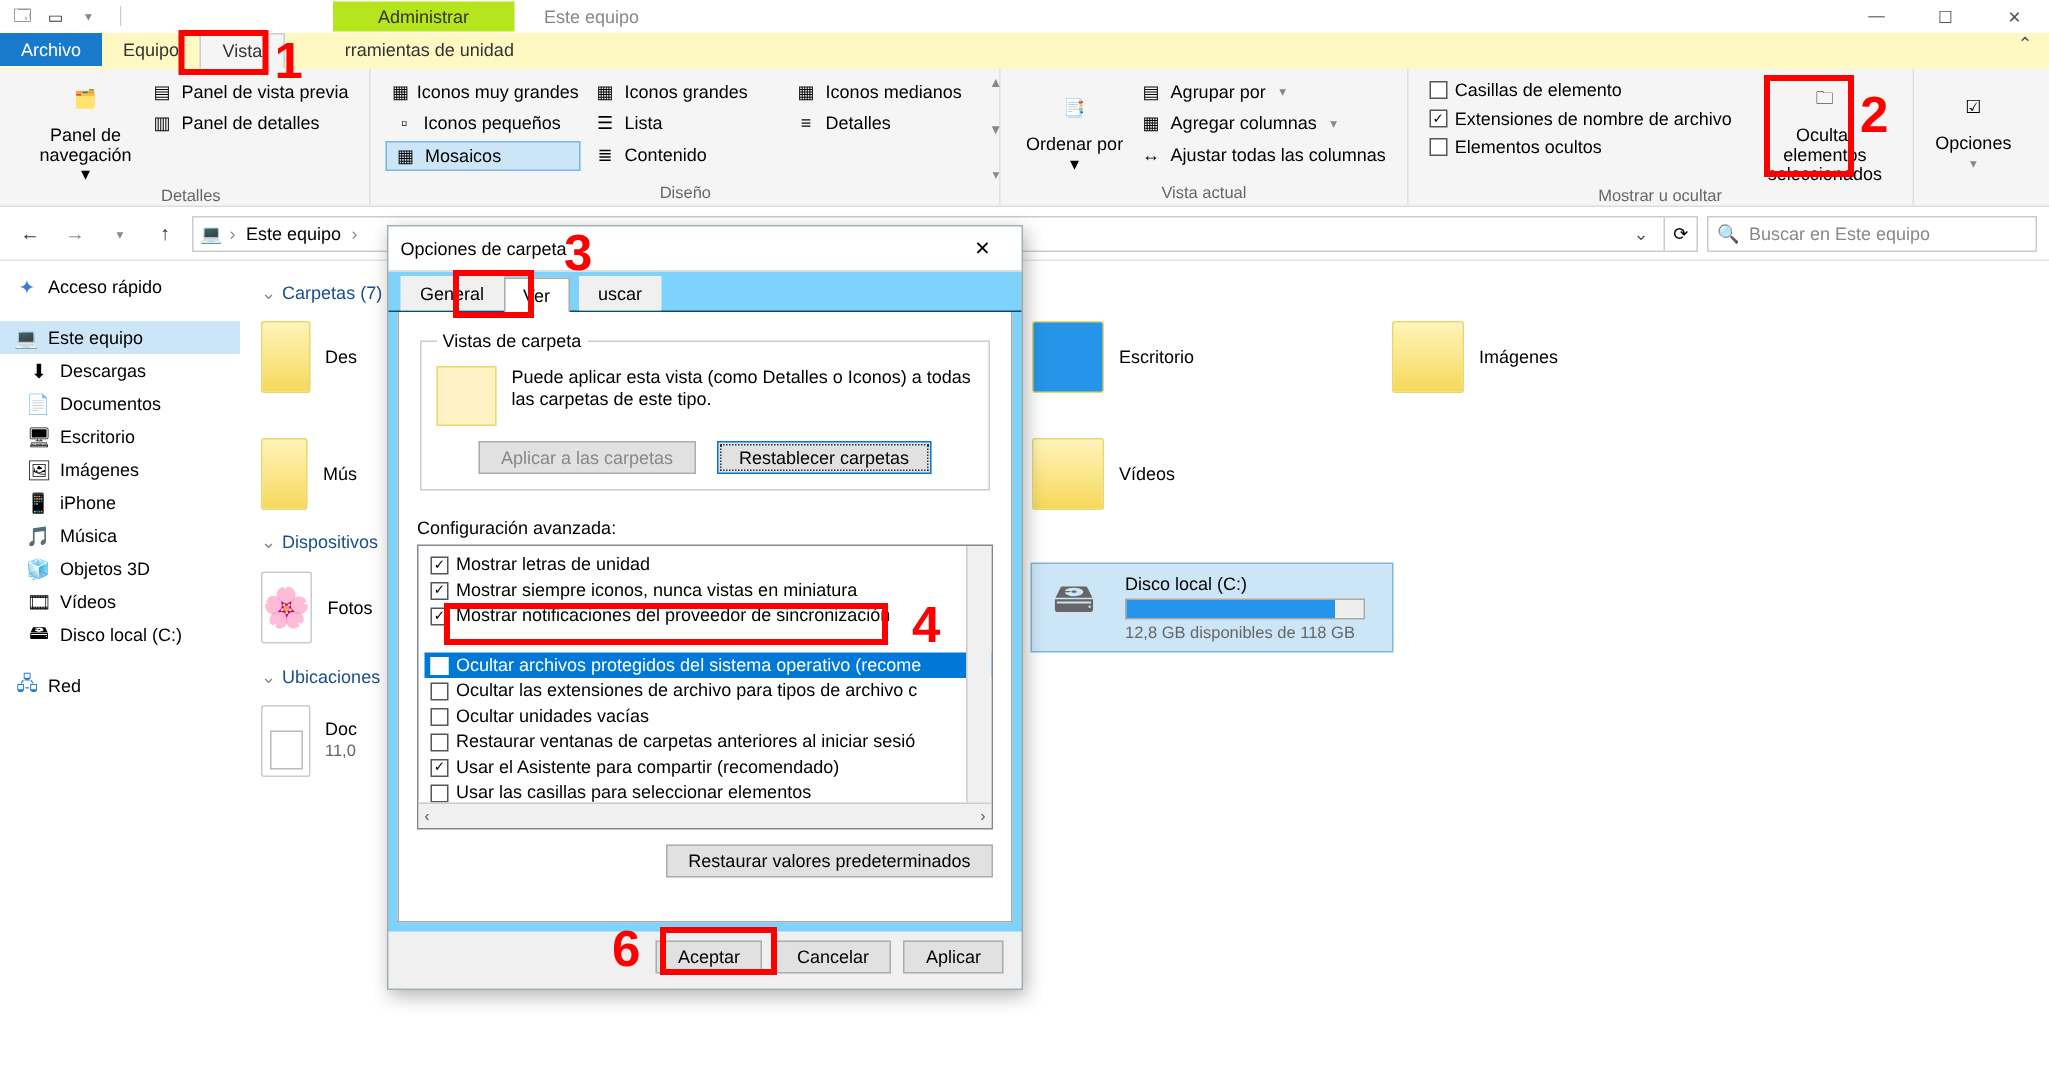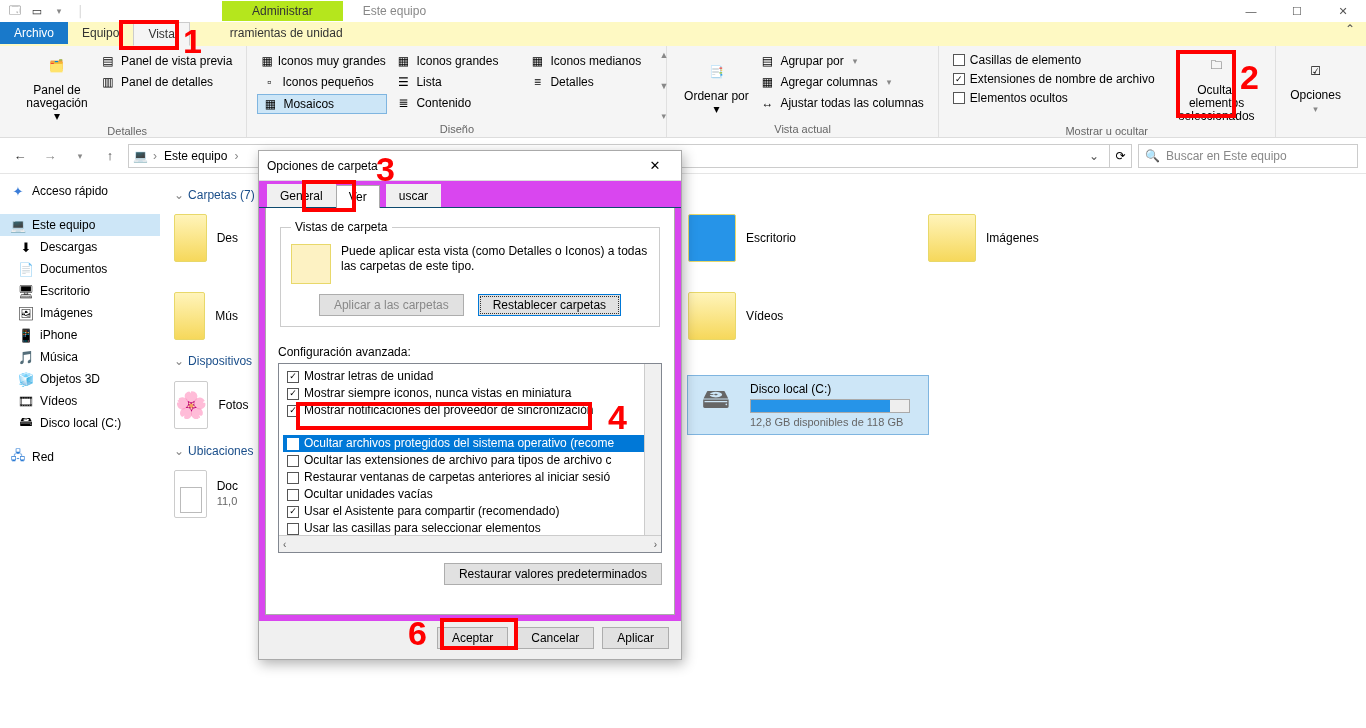--- a/index.html
+++ b/index.html
@@ -70,21 +70,21 @@
 .tile .txt{display:flex;flex-direction:column;line-height:15px}
 .disk-tile{display:flex;gap:10px;padding:6px 4px;width:240px}
 .disk-tile.sel{background:#cde6f7;outline:1px solid #7fb5e0}
 .disk-ico{width:48px;height:40px;display:flex;align-items:center;justify-content:center;font-size:28px;color:#666}
 .disk-info{display:flex;flex-direction:column}
 .disk-bar{width:160px;height:14px;border:1px solid #aaa;background:#eee;margin:3px 0}
 .disk-bar .fill{height:100%;background:#2694e8;width:88%}
 .disk-sub{color:#666;font-size:11px}
 
 
-.dialog{position:absolute;left:258px;top:150px;width:424px;height:510px;background:#d946ef;border:1px solid #aaa;box-shadow:2px 4px 12px rgba(0,0,0,.3);display:flex;flex-direction:column;z-index:10}
+.dialog{position:absolute;left:258px;top:150px;width:424px;height:510px;background:#7dd3fc;border:1px solid #aaa;box-shadow:2px 4px 12px rgba(0,0,0,.3);display:flex;flex-direction:column;z-index:10}
 .dlg-title{height:30px;display:flex;align-items:center;padding:0 8px;background:#fff;border-bottom:1px solid #ddd}
 .dlg-title .t{flex:1}
 .dlg-title .x{width:36px;height:24px;display:flex;align-items:center;justify-content:center;font-size:13px}
 .dlg-tabs{display:flex;border-bottom:1px solid #0c4a6e;padding-left:8px;margin-top:3px}
 .dlg-tab{padding:4px 12px;border:1px solid transparent;border-bottom:none;background:#f0f0f0}
 .dlg-tab.active{background:#fff;border-color:#aaa;position:relative;top:1px}
 .dlg-body{flex:1;background:#fff;margin:0 6px 6px 6px;border:1px solid #aaa;border-top:none;padding:12px 12px 8px 12px;display:flex;flex-direction:column}
 .fv-group{border:1px solid #ccc;padding:10px;margin-bottom:10px}
 .fv-group legend{font-size:12px;padding:0 4px}
 .fv-inner{display:flex;gap:10px}
@@ -469,25 +469,25 @@
           <div class="adv-row sel">
             <span class="cb checked"></span>
             <span>Ocultar archivos protegidos del sistema operativo (recome</span>
           </div>
           <div class="adv-row">
             <span class="cb"></span>
             <span>Ocultar las extensiones de archivo para tipos de archivo c</span>
           </div>
           <div class="adv-row">
             <span class="cb"></span>
+            <span>Ocultar unidades vacías</span>
+          </div>
+          <div class="adv-row">
+            <span class="cb"></span>
             <span>Restaurar ventanas de carpetas anteriores al iniciar sesió</span>
-          </div>
-          <div class="adv-row">
-            <span class="cb"></span>
-            <span>Ocultar unidades vacías</span>
           </div>
           <div class="adv-row">
             <span class="cb checked"></span>
             <span>Usar el Asistente para compartir (recomendado)</span>
           </div>
           <div class="adv-row">
             <span class="cb"></span>
             <span>Usar las casillas para seleccionar elementos</span>
           </div>
         </div>

